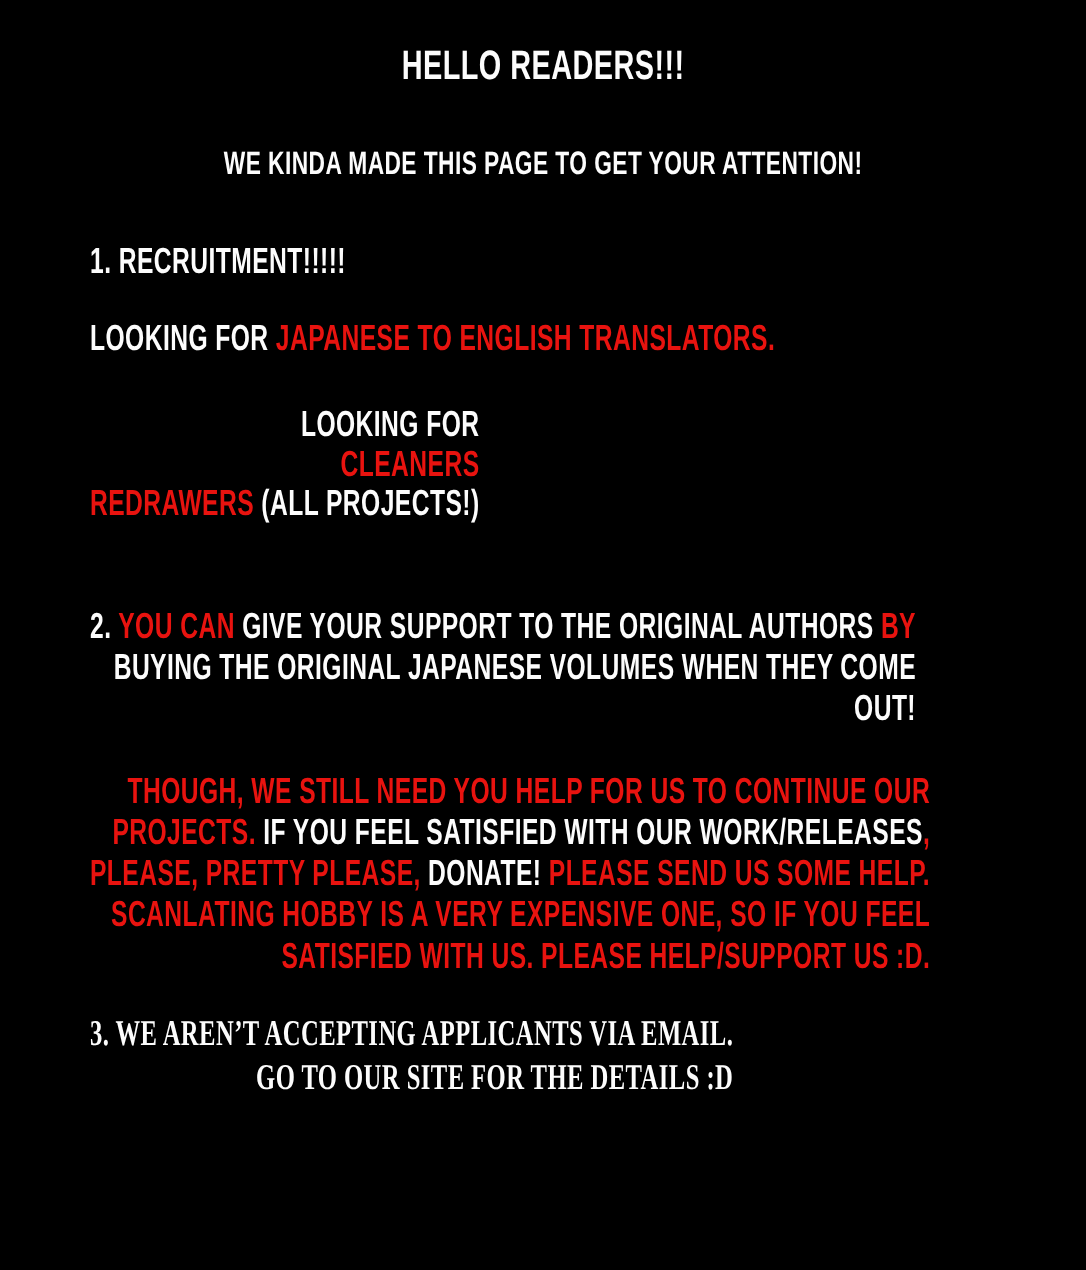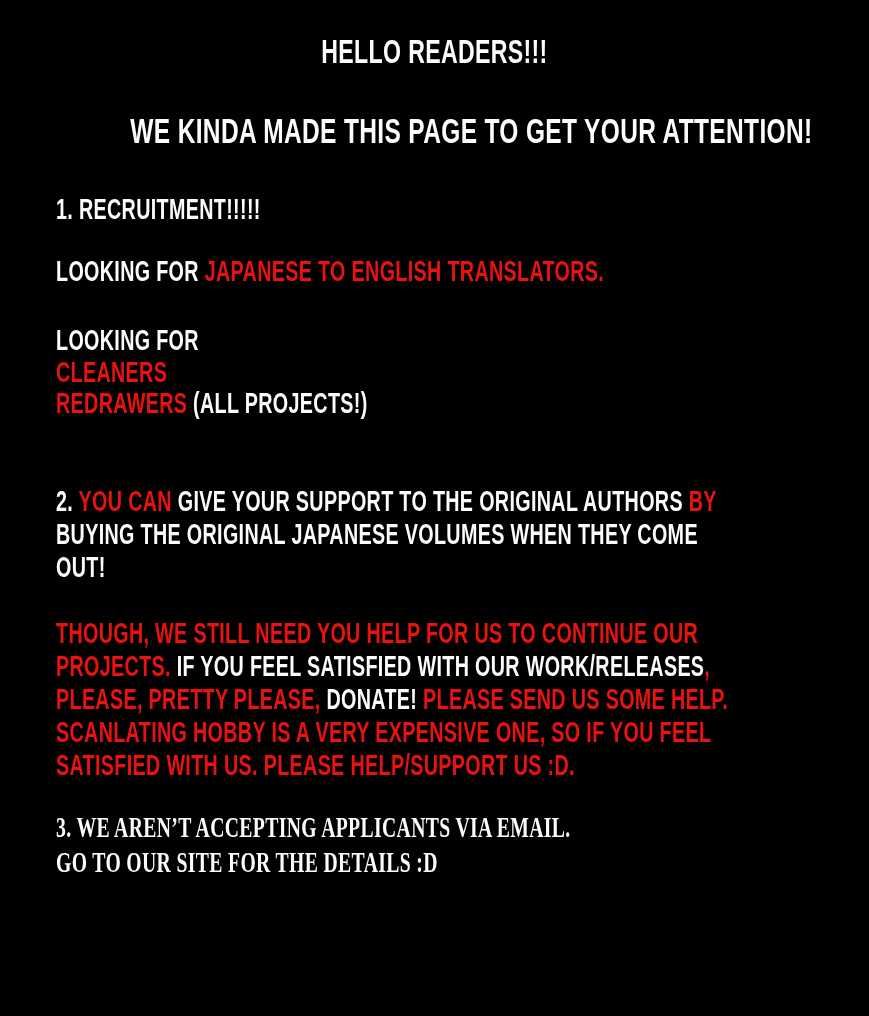--- a/index.html
+++ b/index.html
@@ -20,25 +20,25 @@
     border-radius: 19px;
   }
   .line {
     white-space: pre;
     color: var(--white, #fcfcfc);
   }
   
   .scale-left  { transform: scaleX(0.68); transform-origin: 0 50%; }
   .scale-center{ transform: scaleX(0.70); transform-origin: 50% 50%; }
 
-  .block { position: absolute; left: 56px; }
+  .block { position: absolute; left: 72px; text-align: right; }
   .block.centered { left: 0; width: 100%; text-align: center; }
 
   .title-block    { top: 35px;  font-size: 33px; line-height: 33px; }
-  .subtitle-block { top: 115px; font-size: 35px; line-height: 31px; }
+  .subtitle-block { top: 115px; font-size: 26px; line-height: 31px; }
 
   .body-text { font-size: 29px; }
   .recruit-heading   { top: 193px; line-height: 33px; }
   .translators-line  { top: 255px; line-height: 33px; }
   .staff-block       { top: 325px; line-height: 31.5px; }
   .support-block     { top: 485px; line-height: 33px; }
   .donate-block      { top: 617px; line-height: 33px; }
   .applicants-block  { top: 810px; line-height: 35px; font-family: Liberation Serif, serif; }
 
   .w { color: var(--white, #fcfcfc); }

